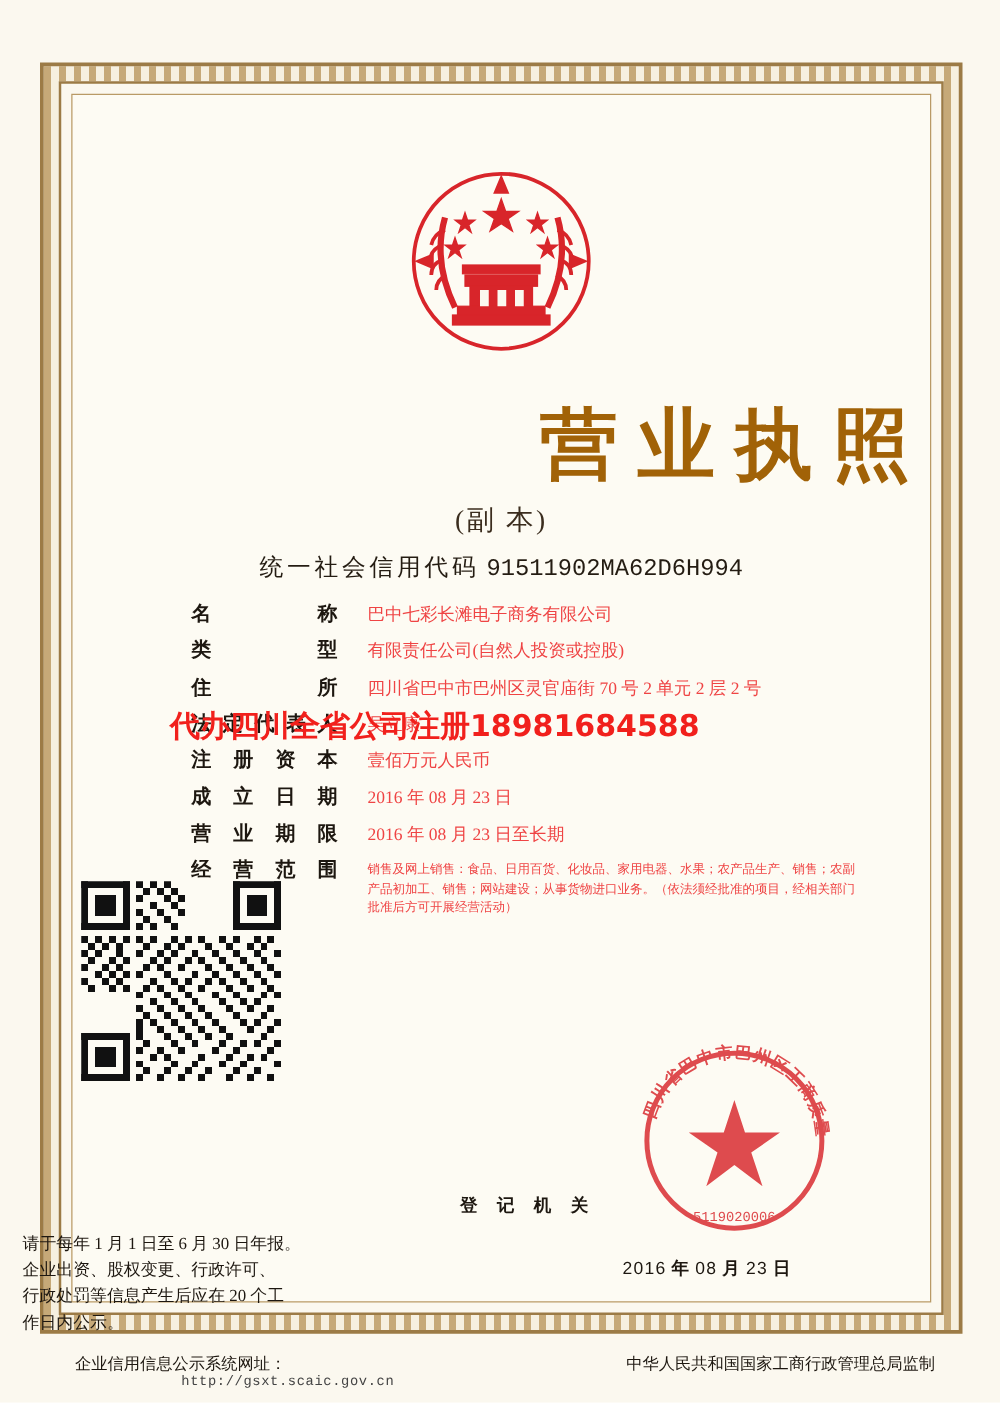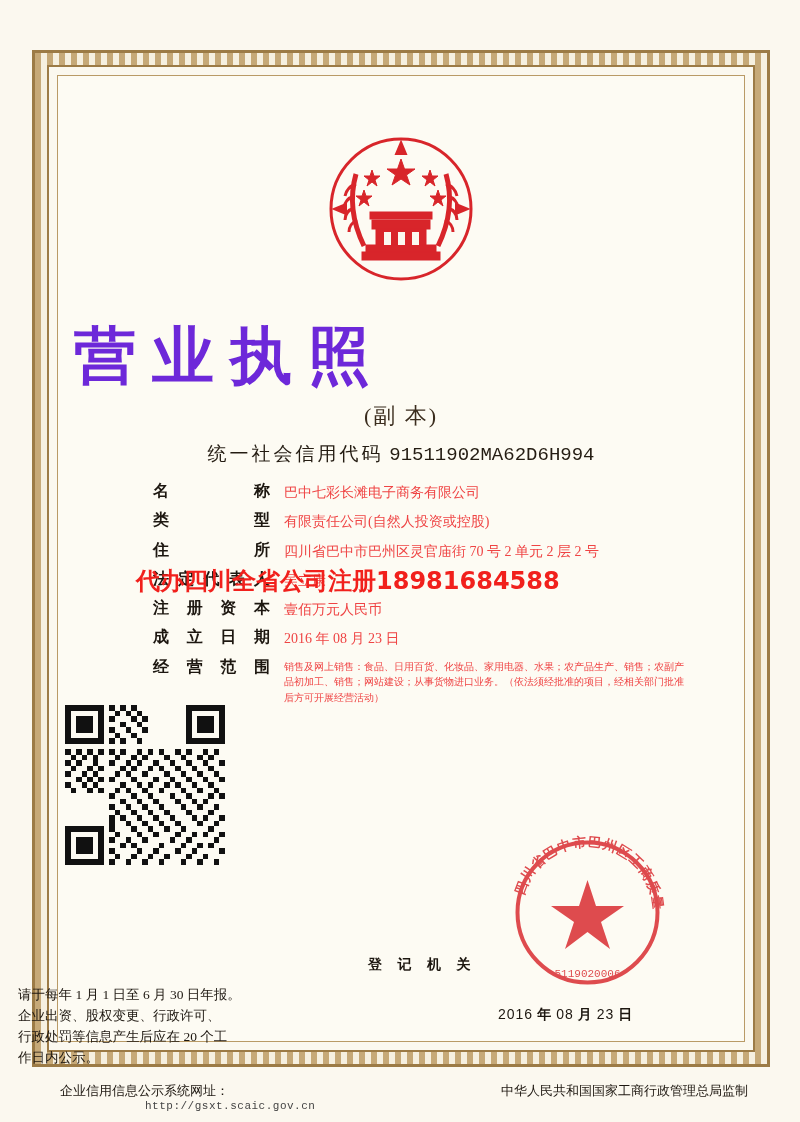--- a/index.html
+++ b/index.html
@@ -38,26 +38,26 @@
   .content{
     position:absolute;inset:0;
   }
   
   .emblem{
     position:absolute;left:50%;top:58px;transform:translateX(-50%);
     width:150px;height:150px;
   }
   .title{
     position:absolute;left:0;right:0;top:238px;
-    text-align:left;
+    text-align:right;
     font-family:"DejaVu Sans", sans-serif;
     font-weight:bold;
     font-size:62px;
     letter-spacing:16px;
-    color:#6d28d9;
+    color:#a16207;
     text-indent:16px;
   }
   .subtitle{
     position:absolute;left:0;right:0;top:325px;
     text-align:center;
     font-size:22px;
     color:#3b2d1e;
     letter-spacing:2px;
   }
   .credit-code{
@@ -80,21 +80,21 @@
   }
   .row .lab{
     width:125px;
     flex:0 0 125px;
     font-size:16px;
     color:#1d1710;
     font-weight:bold;
     letter-spacing:8px;
     text-align:justify;
     text-align-last:justify;
-    padding-right:6px;
+    padding-right:16px;
   }
   .row .val{
     flex:1;
     font-size:14px;
     color:#ef4444;
     line-height:1.45;
     font-weight:normal;
     padding-top:2px;
   }
   .row.scope .val{font-size:10px;line-height:1.55;}
@@ -239,20 +239,24 @@
               <div class="lab">法定代表人</div>
               <div class="val">吴立康</div>
             </div>
             <div class="row">
               <div class="lab">注册资本</div>
               <div class="val">壹佰万元人民币</div>
             </div>
             <div class="row">
               <div class="lab">成立日期</div>
               <div class="val">2016 年 08 月 23 日</div>
+            </div>
+            <div class="row">
+              <div class="lab">营业期限</div>
+              <div class="val">2016 年 08 月 23 日至长期</div>
             </div>
             <div class="row scope">
               <div class="lab">经营范围</div>
               <div class="val">销售及网上销售：食品、日用百货、化妆品、家用电器、水果；农产品生产、销售；农副产品初加工、销售；网站建设；从事货物进口业务。（依法须经批准的项目，经相关部门批准后方可开展经营活动）</div>
             </div>
           </div>
 
           <div class="reg-auth">登 记 机 关</div>
 
           <div class="reg-date">

